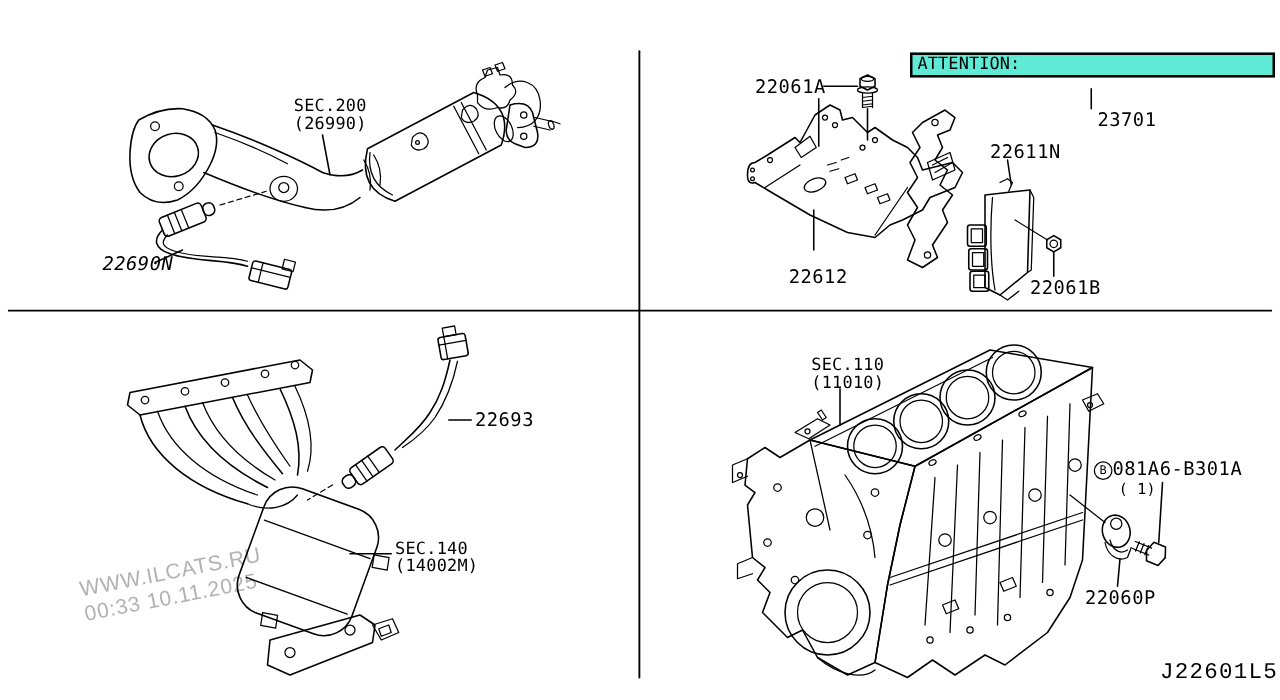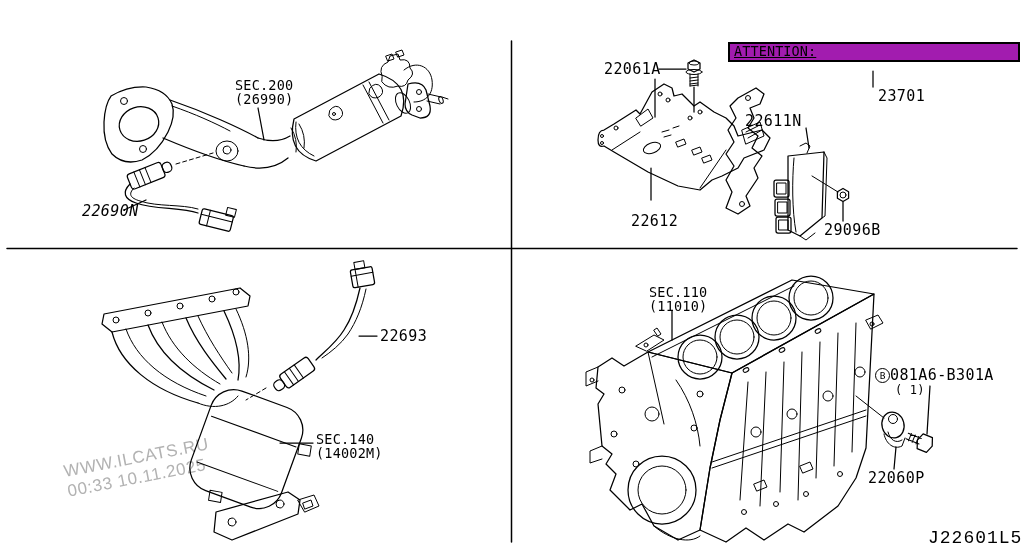--- a/index.html
+++ b/index.html
@@ -6,21 +6,21 @@
   #stage{position:relative;width:1024px;height:560px;background:#ffffff;overflow:hidden;
          font-family:"DejaVu Sans Mono",monospace;}
   .label{position:absolute;font-family:"DejaVu Sans Mono",monospace;font-size:15px;
          color:#000;letter-spacing:0.4px;white-space:nowrap;line-height:14px;}
   .sec{font-size:13.5px;letter-spacing:0.2px;}
   .qty{font-size:12px;letter-spacing:0.2px;}
   .diagram-code{position:absolute;left:928px;top:528px;font-size:18px;letter-spacing:1px;
          font-family:Liberation Mono, monospace;color:#000;}
   .attention{position:absolute;left:728px;top:42px;width:281px;border:2px solid #000;
          padding:1px 3px 2px 4px;font-size:13.5px;line-height:13px;letter-spacing:0.1px;
-         color:#000;background:#a21caf;text-decoration:underline;}
+         color:#000;background:#5eead4;}
   .watermark{position:absolute;left:66px;top:462px;color:#b2b2b2;
          font-family:"Liberation Sans",sans-serif;font-size:17px;line-height:20px;
          letter-spacing:0.6px;transform:rotate(-11deg);transform-origin:left center;
          white-space:nowrap;}
   .bcirc{display:inline-block;width:13px;height:13px;border:1.2px solid #000;border-radius:50%;
          font-size:9.5px;line-height:13px;text-align:center;vertical-align:1px;letter-spacing:0;}
   svg#art{position:absolute;left:0;top:0;}
   svg#art *{fill:none;stroke:#000;stroke-width:1.25;stroke-linecap:round;stroke-linejoin:round;}
   svg#art .thin{stroke-width:1;}
   svg#art .dash{stroke-dasharray:4 3;}
@@ -271,25 +271,25 @@
   <div class="label" style="left:82px;top:204px;font-style:italic;">22690N</div>
 
   <div class="label" style="left:604px;top:62px;">22061A</div>
 
   <div class="attention">
     <div>ATTENTION:</div>
   </div>
 
   <div class="label" style="left:878px;top:89px;">23701</div>
 
-  <div class="label" style="left:745px;top:114px;">22611N</div>
+  <div class="label" style="left:792px;top:114px;">22611N</div>
 
   <div class="label" style="left:631px;top:202px;margin-top:12px;">22612</div>
 
-  <div class="label" style="left:824px;top:223px;">29096B</div>
+  <div class="label" style="left:824px;top:223px;">22061B</div>
 
   <div class="label" style="left:380px;top:329px;">22693</div>
 
   <div class="label sec" style="left:316px;top:432px;">
     <div>SEC.140</div>
     <div>(14002M)</div>
   </div>
 
   <div class="label sec" style="left:649px;top:285px;">
     <div>SEC.110</div>

